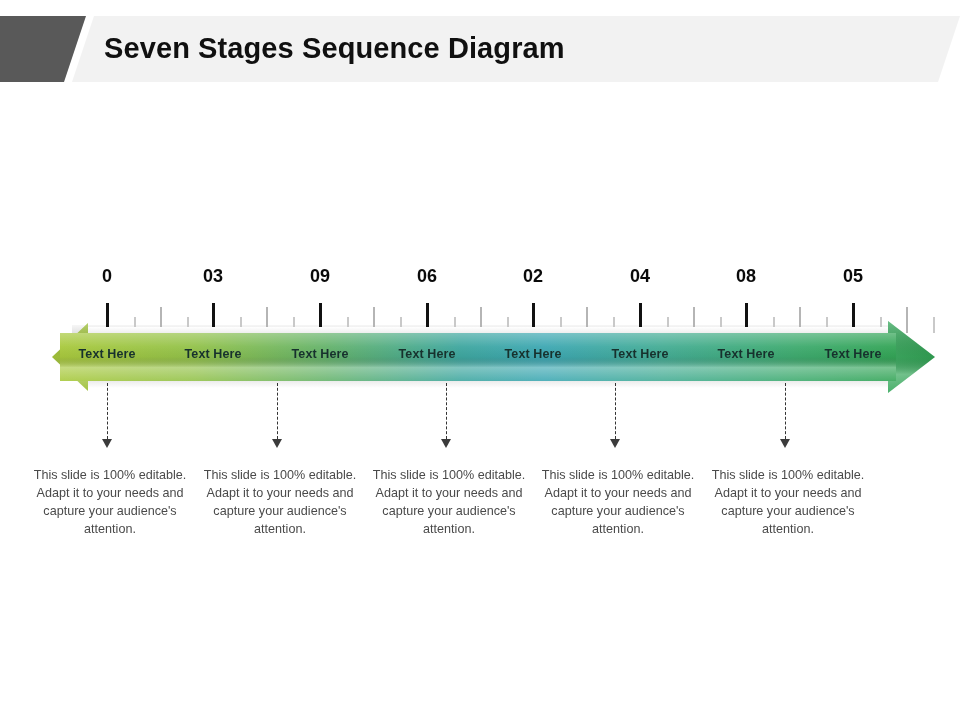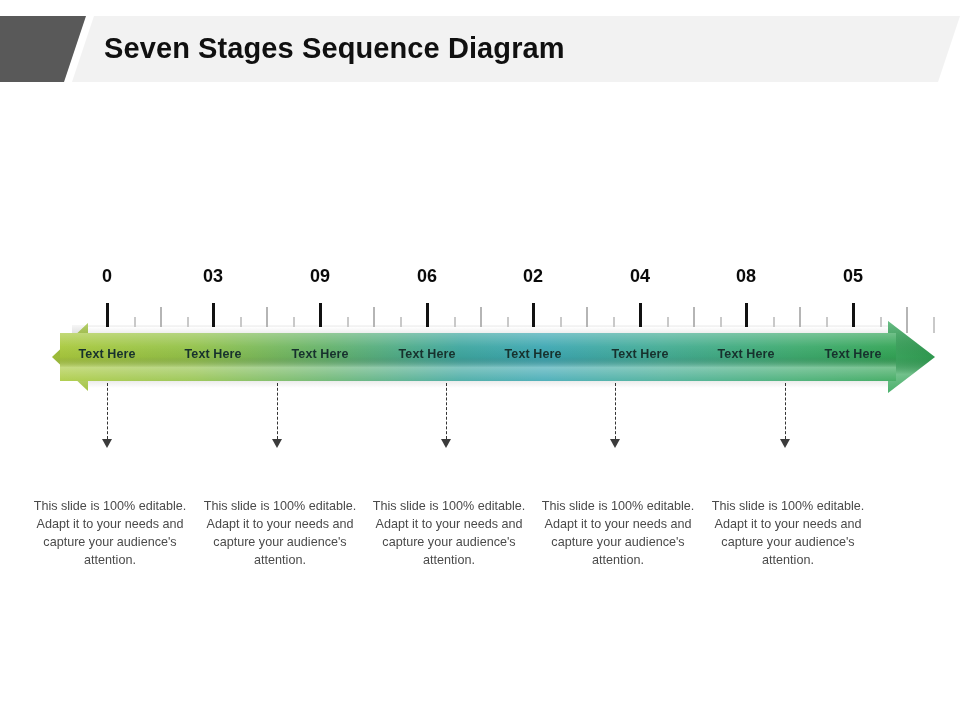--- a/index.html
+++ b/index.html
@@ -174,21 +174,20 @@
   
   .desc {
     position: absolute;
     top: 466px;
     width: 160px;
     margin-left: -80px;
     text-align: center;
     font-size: 12.6px;
     line-height: 18px;
     color: #4a4a4a;
-    margin-top: 31px;
   }
 </style>
 </head>
 <body>
 
 <div id="header-band">
   <div id="header-dark"></div>
   <div id="header-light"></div>
   <div id="page-title">Seven Stages Sequence Diagram</div>
 </div>

